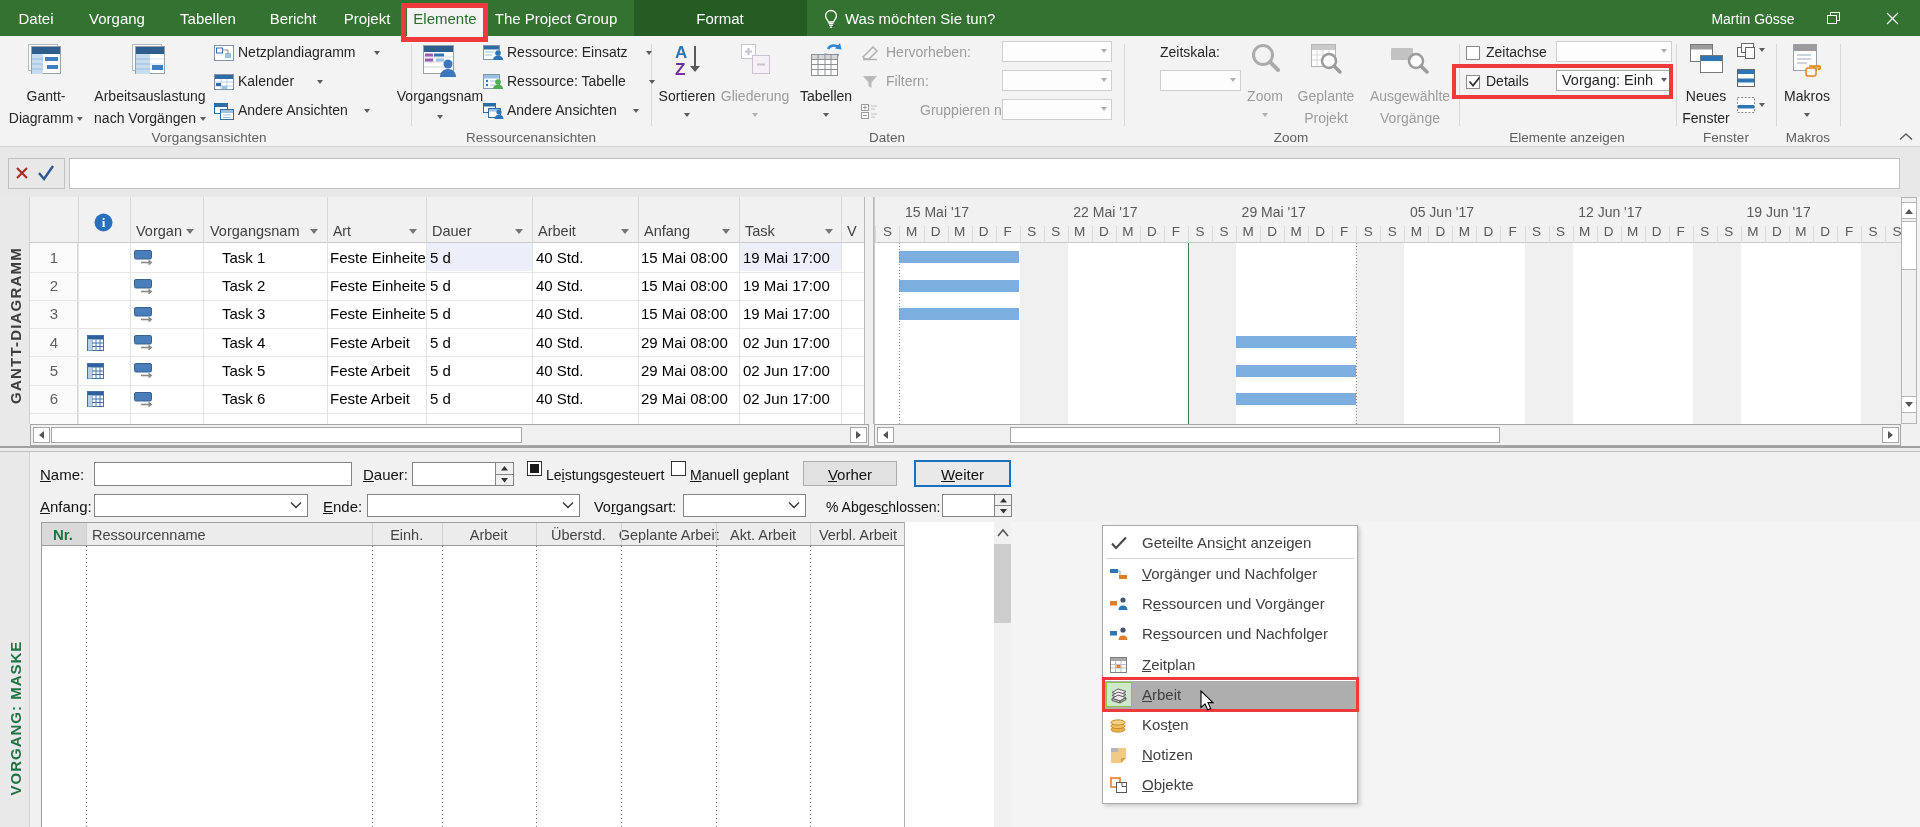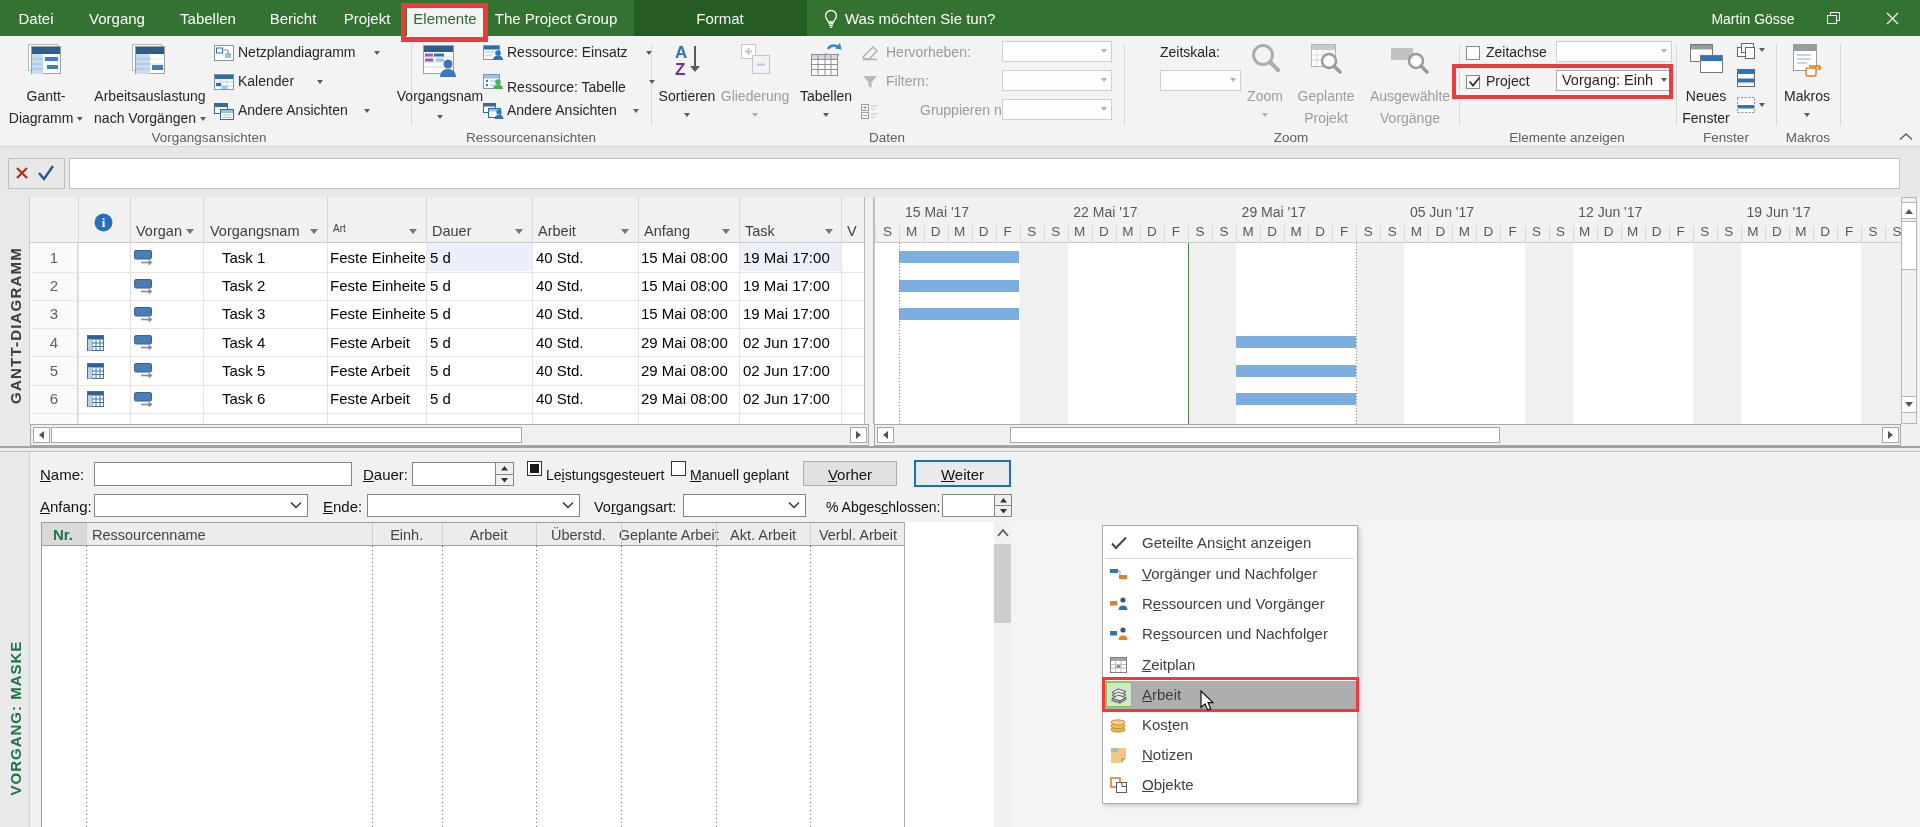--- a/index.html
+++ b/index.html
@@ -139,21 +139,21 @@
     <span class="ab tri" style="left:646px;top:51px"></span>
 <svg class="ab" style="left:483px;top:74px" width="21" height="17">
       <rect x="0.5" y="0.5" width="16" height="14" fill="#fff" stroke="#8494ab"></rect>
       <rect x="1" y="1" width="15" height="3.5" fill="#9ac0e2"></rect>
       <circle cx="4" cy="7" r="1.2" fill="#2e75b6"></circle>
       <circle cx="4" cy="11" r="1.2" fill="#2e75b6"></circle>
       <path d="M7 7h7M7 11h5" stroke="#9ac0e2"></path>
       <circle cx="15" cy="8" r="2.8" fill="#4caf50"></circle>
       <path d="M10 15c0-3 2.2-4.6 5-4.6s5 1.6 5 4.6z" fill="#4caf50"></path>
     </svg>
-<div class="ab nw" style="left:507px;top:79px">Ressource: Tabelle</div>
+<div class="ab nw" style="left:507px;top:73px">Ressource: Tabelle</div>
     <span class="ab tri" style="left:649px;top:80px"></span>
 <svg class="ab" style="left:483px;top:103px" width="21" height="17">
       <rect x="0.5" y="0.5" width="12" height="9" fill="#fff" stroke="#2e6da4"></rect>
       <rect x="1" y="1" width="11" height="2.5" fill="#2e6da4"></rect>
       <rect x="5.5" y="5.5" width="12" height="9" fill="#fff" stroke="#2e6da4"></rect>
       <rect x="6" y="6" width="11" height="2.5" fill="#9ac0e2"></rect>
       <circle cx="16" cy="9" r="2.6" fill="#2e75b6"></circle>
       <path d="M11.5 16c0-2.8 2-4.3 4.5-4.3s4.5 1.5 4.5 4.3z" fill="#2e75b6"></path>
     </svg>
 <div class="ab nw" style="left:507px;top:102px">Andere Ansichten</div>
@@ -242,21 +242,21 @@
 
 <div class="ab cb" style="left:1466px;top:46px"></div>
 <div class="ab nw" style="left:1486px;top:44px">Zeitachse</div>
 <div class="ab ddd" style="left:1556px;top:41px;width:116px;height:21px">
       <span class="trig ddarr"></span>
     </div>
 <div class="ab cb" style="left:1466px;top:75px"></div>
 <svg class="ab" style="left:1467px;top:74px" width="15" height="15">
       <path d="M2.5 7.5l3.5 4 6.5-8" fill="none" stroke="#333" stroke-width="1.8"></path>
     </svg>
-<div class="ab nw" style="left:1486px;top:73px">Project</div>
+<div class="ab nw" style="left:1486px;top:73px">Details</div>
 <div class="ab dde" style="left:1556px;top:70px;width:116px;height:21px">
       <span class="tri ddarr"></span>
     </div>
 <div class="ab nw" style="left:1562px;top:72px;font-size:14.5px">Vorgang: Einh</div>
 <div class="ab" style="left:1452px;top:64px;width:221px;height:35px;border:4px solid #ee3a3c;z-index:50"></div>
 
 <svg class="ab" style="left:1688px;top:42px" width="40" height="40">
       <rect x="2.5" y="2.5" width="22" height="17" fill="#fff" stroke="#777"></rect>
       <rect x="3" y="3" width="21" height="4.5" fill="#9b9b9b"></rect>
       <rect x="12.5" y="13.5" width="22" height="17" fill="#fff" stroke="#777"></rect>
@@ -318,21 +318,21 @@
 <div class="ab" style="left:739px;top:197px;width:1px;height:46px;background:#d7d7d7"></div>
 <div class="ab" style="left:841px;top:197px;width:1px;height:46px;background:#d7d7d7"></div>
 <svg class="ab" style="left:94px;top:213px" width="19" height="19">
     <circle cx="9.5" cy="9.5" r="9" fill="#2a6fbb"></circle>
     <text x="9.5" y="14" text-anchor="middle" font-size="13" font-weight="bold" font-family="Liberation Serif" fill="#fff">i</text>
   </svg>
 <div class="ab nw" style="left:136px;top:223px;color:#404040;font-size:14.5px">Vorgan</div>
 <span class="ab hcar" style="left:186px;top:229px"></span>
 <div class="ab nw" style="left:210px;top:223px;color:#404040;font-size:14.5px">Vorgangsnam</div>
 <span class="ab hcar" style="left:310px;top:229px"></span>
-<div class="ab nw" style="left:333px;top:223px;color:#404040;font-size:10px">Art</div>
+<div class="ab nw" style="left:333px;top:223px;color:#404040;font-size:14px">Art</div>
 <span class="ab hcar" style="left:409px;top:229px"></span>
 <div class="ab nw" style="left:432px;top:223px;color:#404040;font-size:14.5px">Dauer</div>
 <span class="ab hcar" style="left:515px;top:229px"></span>
 <div class="ab nw" style="left:538px;top:223px;color:#404040;font-size:14.5px">Arbeit</div>
 <span class="ab hcar" style="left:621px;top:229px"></span>
 <div class="ab nw" style="left:644px;top:223px;color:#404040;font-size:14.5px">Anfang</div>
 <span class="ab hcar" style="left:722px;top:229px"></span>
 <div class="ab nw" style="left:745px;top:223px;color:#404040;font-size:14.5px">Task</div>
 <span class="ab hcar" style="left:825px;top:229px"></span>
 <div class="ab nw" style="left:847px;top:223px;color:#404040;font-size:14.5px">V</div>

